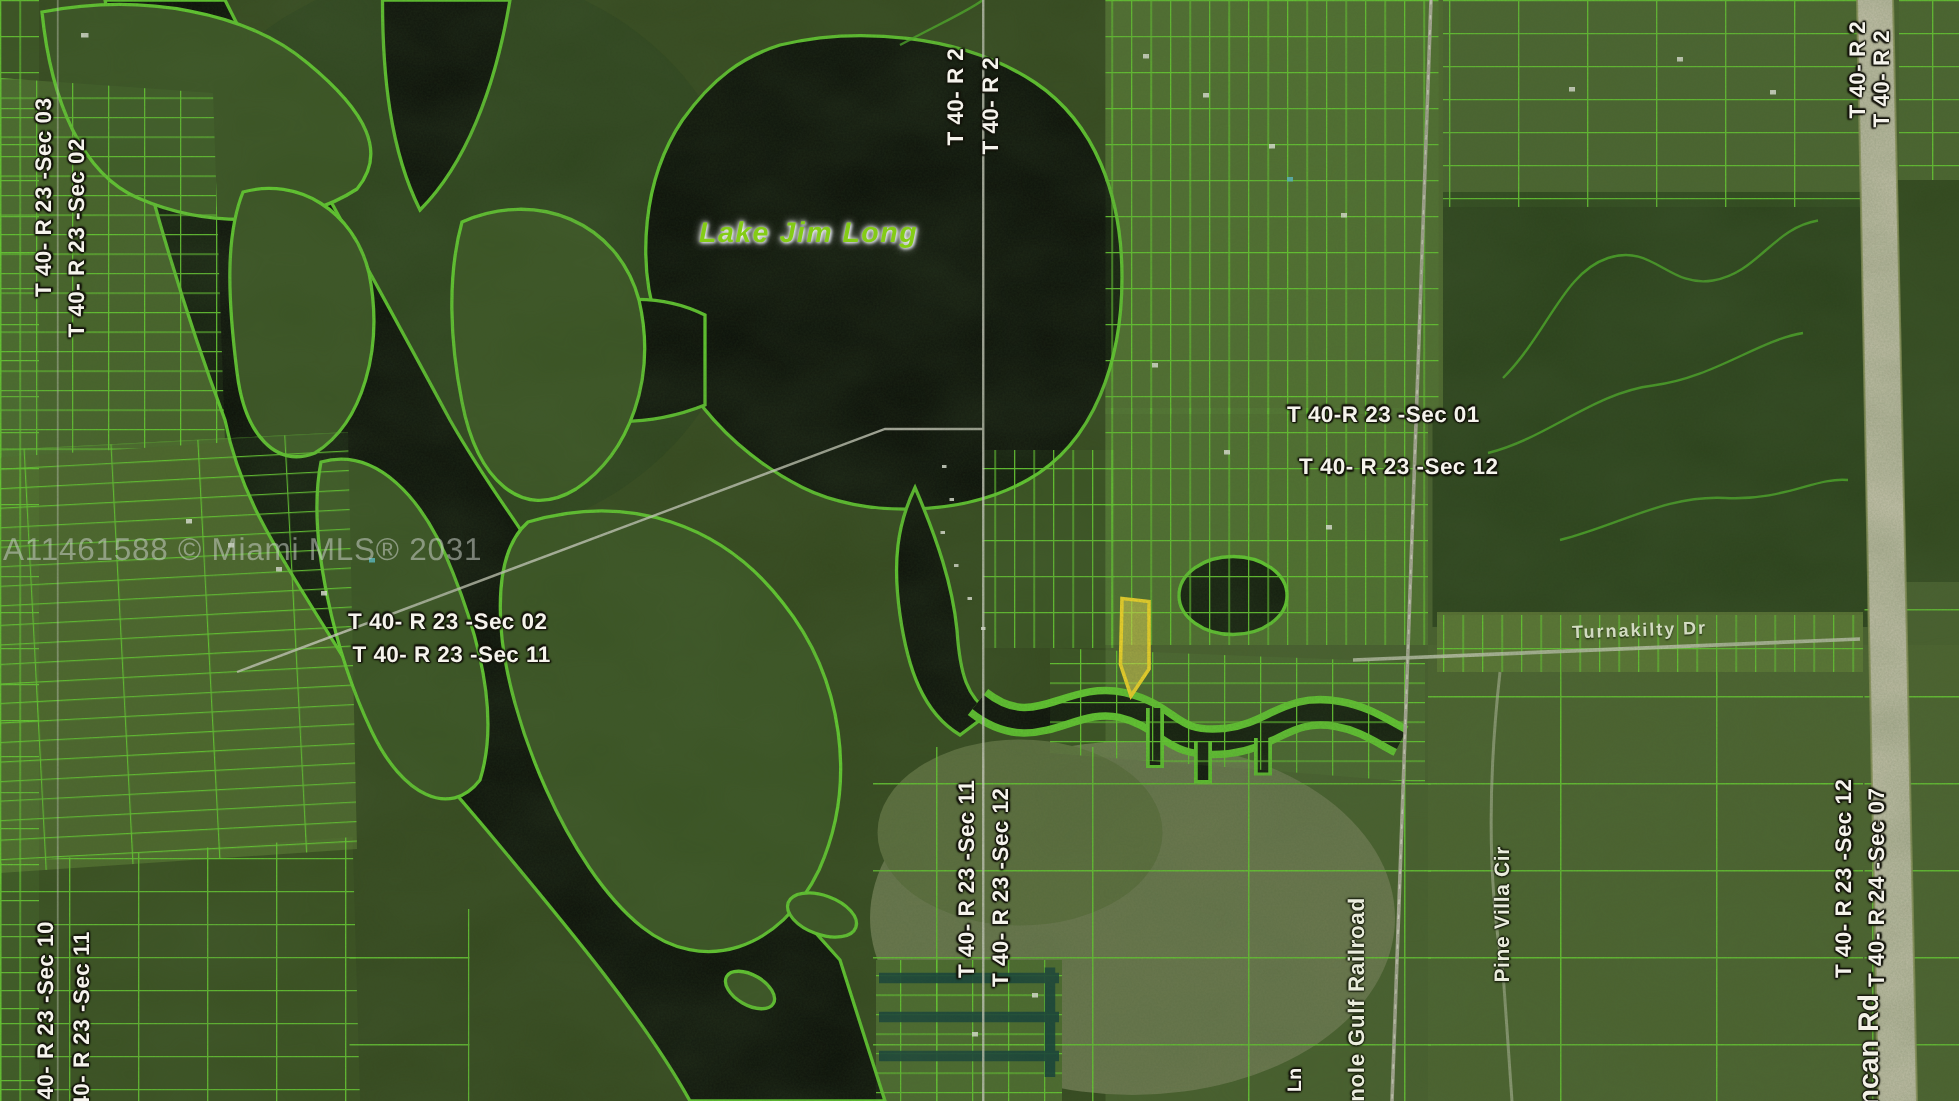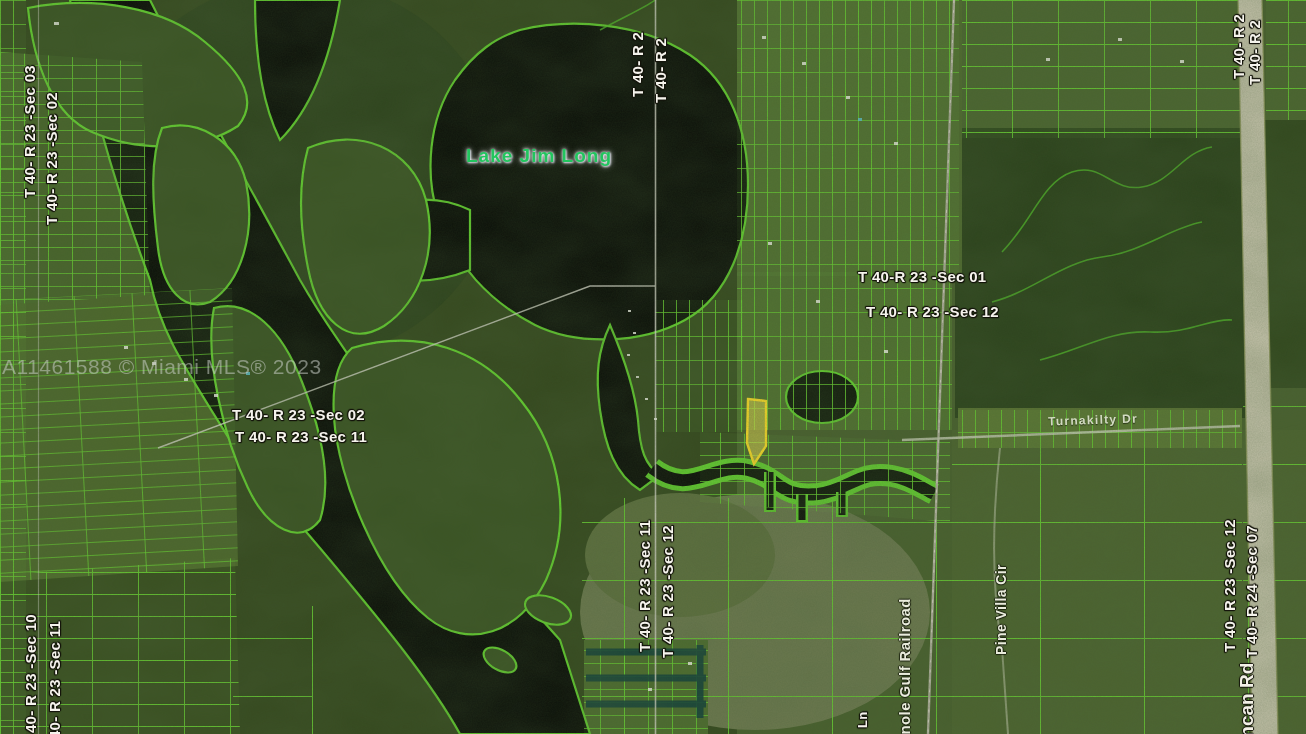--- a/index.html
+++ b/index.html
@@ -6,21 +6,21 @@
   .stage { position:relative; width:1306px; height:734px; overflow:hidden;
            font-family:"Liberation Sans", sans-serif; background:#36491f; }
   .stage svg { position:absolute; left:0; top:0; }
   .map-labels { position:absolute; left:0; top:0; width:100%; height:100%; pointer-events:none; }
   .map-labels > div { position:absolute; white-space:nowrap; }
   .sec { color:#f5f3ec; font-weight:bold; font-size:15px; letter-spacing:.3px;
          text-shadow:-1px 0 1px #15150c, 1px 0 1px #15150c, 0 -1px 1px #15150c,
                      0 1px 1px #15150c, -1px -1px 1px #15150c, 1px 1px 1px #15150c; }
   .v { transform:rotate(-90deg); transform-origin:0 0; }
   .wm { color:rgba(200,205,198,.55); font-size:21px; letter-spacing:.5px; }
-  .lake { color:#22c55e; font-weight:bold; font-size:19px; letter-spacing:1px;
+  .lake { color:#84cc16; font-weight:bold; font-style:italic; font-size:19px; letter-spacing:1px;
           text-shadow:0 0 3px #fff, 0 0 6px rgba(255,255,255,.85), 1px 1px 2px rgba(220,225,255,.7); }
   .road-big { color:#f2f0e6; font-weight:bold; font-size:19px;
           text-shadow:-1px 0 1px #15150c,1px 0 1px #15150c,0 -1px 1px #15150c,0 1px 1px #15150c; }
   .road { color:#e9ecdc; font-weight:bold; font-size:15px; letter-spacing:.4px;
           text-shadow:-1px 0 1px rgba(20,25,10,.8),1px 0 1px rgba(20,25,10,.8),0 -1px 1px rgba(20,25,10,.8),0 1px 1px rgba(20,25,10,.8); }
   .road-sm { color:rgba(223,231,207,.92); font-weight:bold; font-size:12px; letter-spacing:1.3px;
           transform:rotate(-2deg); text-shadow:0 1px 1px rgba(20,25,10,.7); }
   .pv { font-size:14px; }
 </style>
 </head>
@@ -180,21 +180,21 @@
     <rect x="858" y="118" width="4" height="3" fill="#5fc8d8"></rect>
   </g>
 
   <path d="M 748,399 L 766,401 L 766,446 L 754,464 L 747,443 Z" fill="rgba(255,233,90,0.5)" stroke="#ffdf29" stroke-width="2.4"></path>
 
   <rect width="1306" height="734" filter="url(#fpatch)" opacity="0.5"></rect>
   <rect width="1306" height="734" filter="url(#fnoise)" opacity="0.45"></rect>
 </svg>
 
 <div class="map-labels">
-  <div class="wm" style="left:2px;top:355px;">A11461588 © Miami MLS® 2023</div>
+  <div class="wm" style="left:2px;top:355px;">A11461588 © Miami MLS® 2031</div>
   <div class="lake" style="left:466px;top:145px;">Lake Jim Long</div>
 
   <div class="sec" style="left:232px;top:406px;">T 40- R 23 -Sec 02</div>
   <div class="sec" style="left:235px;top:428px;">T 40- R 23 -Sec 11</div>
   <div class="sec" style="left:858px;top:268px;">T 40-R 23 -Sec 01</div>
   <div class="sec" style="left:866px;top:303px;">T 40- R 23 -Sec 12</div>
 
   <div class="sec v" style="left:629px;top:97px;">T 40- R 2</div>
   <div class="sec v" style="left:652px;top:103px;">T 40- R 2</div>
   <div class="sec v" style="left:1230px;top:79px;">T 40- R 2</div>

